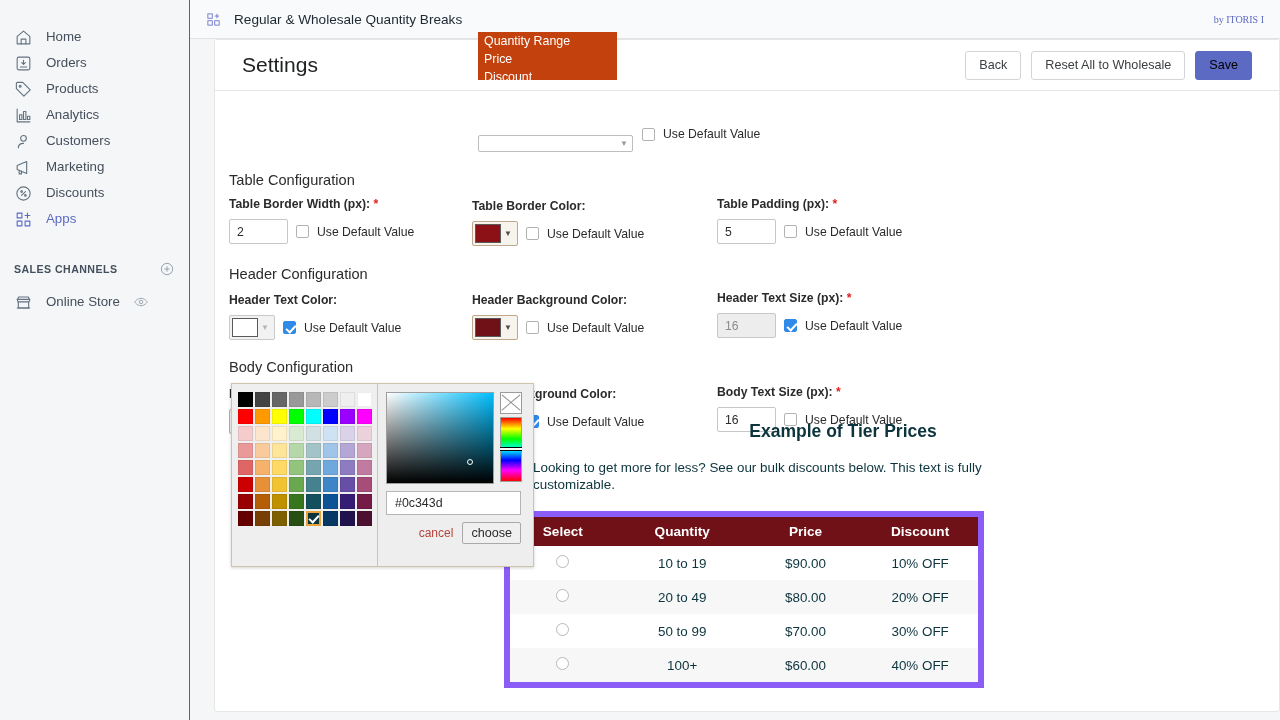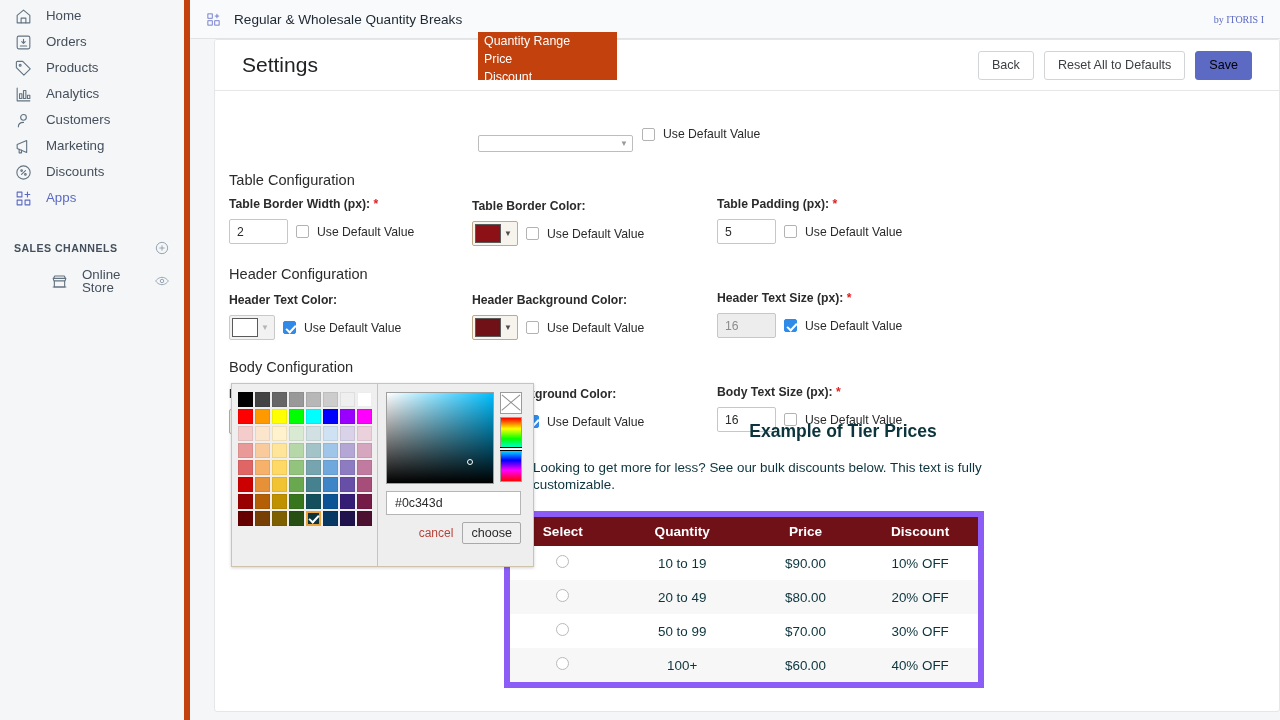--- a/index.html
+++ b/index.html
@@ -6,22 +6,22 @@
   html, body {
     width: 1280px; height: 720px;
     font-family: "Liberation Sans", sans-serif;
     background: #f4f6f8; overflow: hidden;
   }
   #root { position: relative; width: 1280px; height: 720px; }
 
   
   .sidebar {
     position: absolute; left: 0; top: 0; width: 190px; height: 720px;
-    background: #f4f6f8; border-right: 6px solid #c2410c;
-    padding-top: 3px;
+    background: #f4f6f8; border-right: 1px solid #c2410c;
+    padding-top: 24px;
   }
   .nav-item {
     display: flex; align-items: center; gap: 13px;
     height: 26px; padding: 0 14px; margin-bottom: 0;
     font-size: 13.3px; color: #454f5b; cursor: pointer;
   }
   .nav-item + .nav-item { margin-top: 0; }
   .nav-item .nav-label { line-height: 1; }
   .nav-item.active { color: #5c6ac4; }
   .nav-item.active svg { stroke: #5c6ac4; }
@@ -34,21 +34,21 @@
     padding: 0 14px; height: 24px; margin-top: 25px;
   }
   .sales-head .sc-title {
     font-size: 10.6px; font-weight: bold; letter-spacing: .45px;
     color: #454f5b;
   }
   .circ-icon svg { width: 16px; height: 16px; display:block; stroke:#919eab;
     stroke-width:1.4; fill:none; }
   .eye-icon svg { width: 16px; height: 16px; display:block; stroke:#919eab;
     stroke-width:1.4; fill:none; }
-  .online-store { margin-top: 8px; justify-content: flex-start; margin-left: 36px; }
+  .online-store { margin-top: 8px; justify-content: flex-start; }
   .online-store .left { display:flex; align-items:center; gap:13px; }
 
   
   .topbar {
     position: absolute; left: 190px; top: 0; width: 1090px; height: 39px;
     background: #f9fafb; border-bottom: 1px solid #e1e3e5;
     display: flex; align-items: center; padding: 0 16px;
   }
   .topbar .app-icon svg { width: 15px; height: 15px; display:block;
     stroke:#5c6ac4; fill:none; stroke-width:1.3; }
@@ -393,21 +393,21 @@
     <span class="app-title">Regular &amp; Wholesale Quantity Breaks</span>
     <span class="by-line">by ITORIS I</span>
   </div>
 
   <div class="card">
 
     <div class="card-header">
       <span class="page-title">Settings</span>
       <span class="hdr-buttons">
         <button class="btn">Back</button>
-        <button class="btn">Reset All to Defaults</button>
+        <button class="btn">Reset All to Wholesale</button>
         <button class="btn primary">Save</button>
       </span>
     </div>
 
     <div class="settings">
 
       <div class="top-select">
         <span class="arrow">▼</span>
       </div>
       <div class="row-ctrl top-dd-chk">

